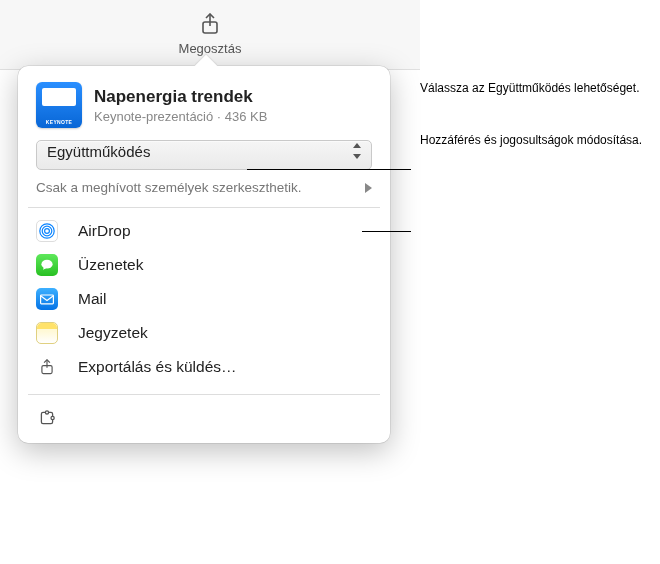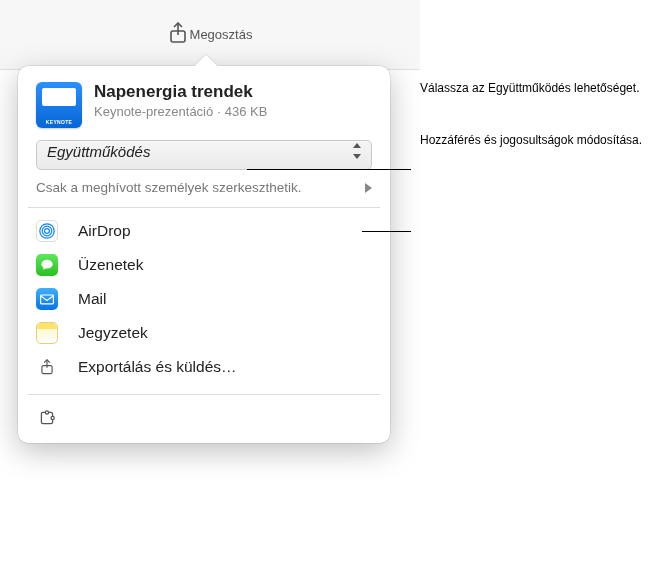--- a/index.html
+++ b/index.html
@@ -12,20 +12,21 @@
       overflow: hidden;
     }
     .toolbar {
       position: absolute;
       top: 0; left: 0;
       width: 420px;
       height: 70px;
       background: #f7f7f7;
       border-bottom: 1px solid #e0e0e0;
       display: flex;
+      flex-direction: column;
       align-items: center;
       justify-content: center;
       gap: 2px;
     }
     .toolbar-label {
       font-size: 13px;
       color: #555;
     }
     .popover {
       position: absolute;
@@ -45,21 +46,21 @@
       width: 16px;
       height: 16px;
       background: #fff;
       transform: rotate(45deg);
       box-shadow: -1px -1px 1px rgba(0,0,0,0.07);
     }
     .doc-header {
       display: flex;
       gap: 12px;
       padding: 16px 26px 12px 18px;
-      align-items: flex-start;
+      align-items: center;
     }
     .doc-icon {
       width: 46px;
       height: 46px;
       background: linear-gradient(180deg, #2a8fff, #0866d6);
       border-radius: 6px;
       position: relative;
       flex-shrink: 0;
       box-shadow: 0 1px 2px rgba(0,0,0,0.2);
     }
@@ -91,21 +92,20 @@
       border: 1px solid #c9c9c9;
       border-radius: 5px;
       height: 30px;
       display: flex;
       align-items: center;
       justify-content: space-between;
       padding: 0 8px 8px 10px;
       font-size: 15px;
       color: #222;
       box-shadow: inset 0 1px 0 rgba(255,255,255,0.5);
-      font-style: italic;
     }
     .chevrons {
       width: 12px;
       height: 16px;
       position: relative;
     }
     .chevrons::before, .chevrons::after {
       content: "";
       position: absolute;
       left: 2px;

